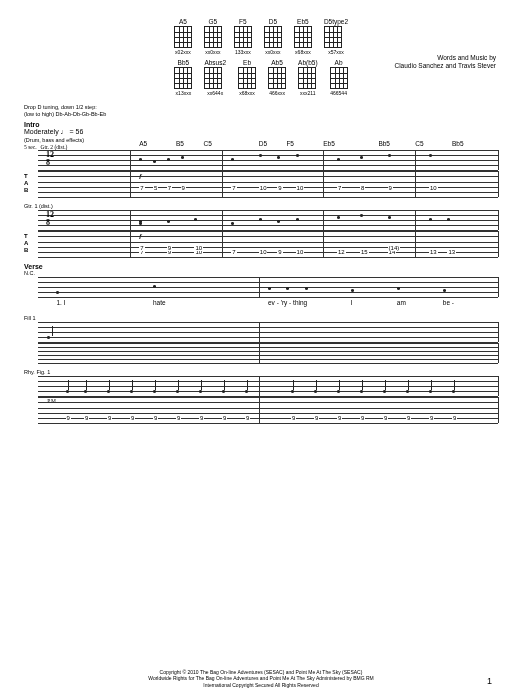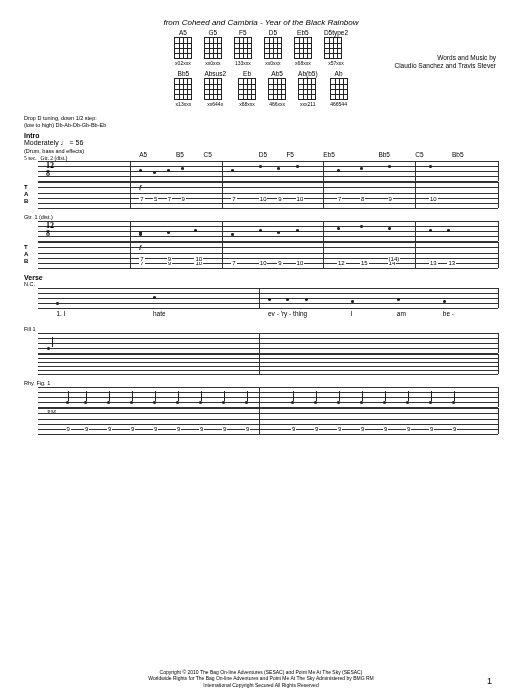--- a/index.html
+++ b/index.html
@@ -34,23 +34,20 @@
   .lyric { position: absolute; font-size: 6.5px; font-family: Arial, sans-serif; }
   .footer { position: absolute; bottom: 8px; left: 0; right: 0; text-align: center; font-size: 5px; font-family: Arial, sans-serif; line-height: 1.3; }
   .page-num { position: absolute; bottom: 10px; right: 30px; font-size: 9px; font-family: Arial, sans-serif; }
   .time-sig { position: absolute; left: 8px; font-size: 8px; font-weight: bold; font-family: Georgia, serif; line-height: 8px; }
   .barline { position: absolute; top: 0; bottom: 0; width: 0.5px; background: #333; }
 </style>
 </head>
 <body>
 
 <div class="page">
-  <div class="source-line">
-    <span>from Coheed and Cambria - </span><em>Year of the Black Rainbow</em>
-  </div>
   <div class="credits">
     <div>Words and Music by</div>
     <div>Claudio Sanchez and Travis Stever</div>
   </div>
 
   <div class="chord-row">
     <div class="chord-cell">
         <div class="chord-name">A5</div>
         <div class="chord-grid">
           <div class="cg-v" style="left:25%"></div>

